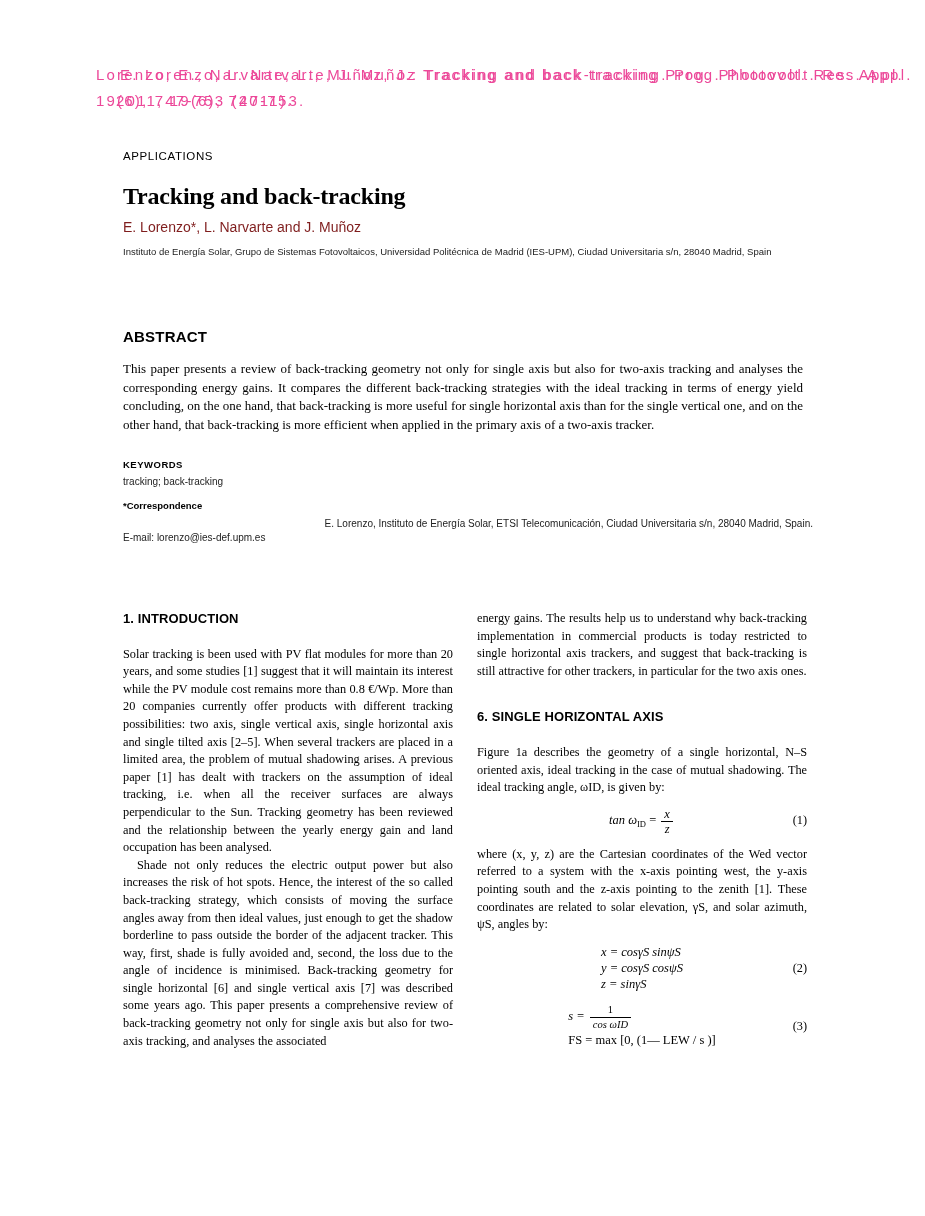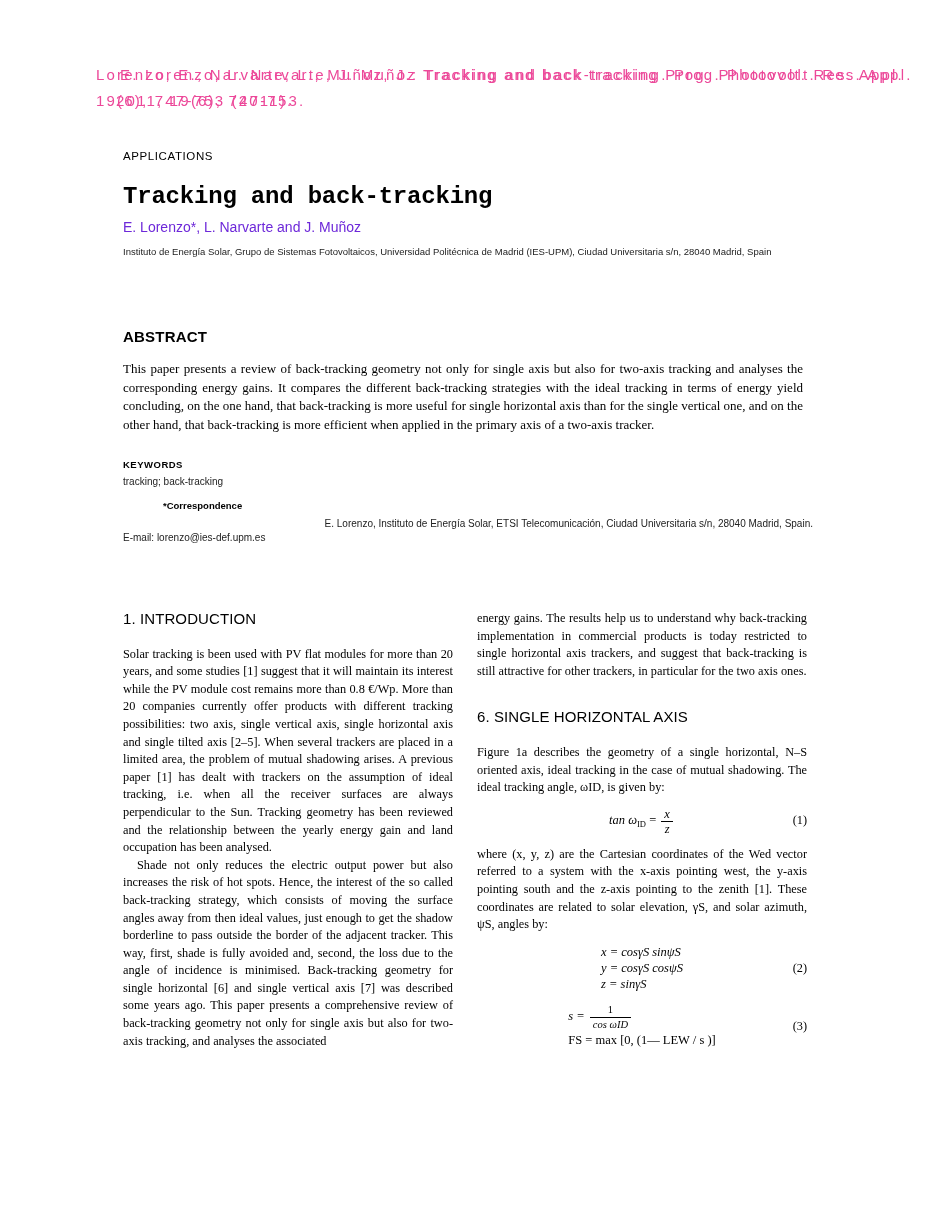--- a/index.html
+++ b/index.html
@@ -52,33 +52,33 @@
     top: 150px;
     font-family: "Liberation Sans", sans-serif;
     font-size: 11.5px;
     letter-spacing: 0.6px;
     color: #000;
   }
   .title {
     position: absolute;
     left: 123px;
     top: 183px;
-    font-family: Liberation Mono, monospace;
+    font-family: Liberation Serif, serif;
     font-size: 24px;
     font-weight: bold;
     letter-spacing: -0.2px;
     color: #000;
   }
   .authors {
     position: absolute;
     left: 123px;
     top: 219px;
     font-family: "Liberation Sans", sans-serif;
     font-size: 14px;
-    color: #6d28d9;
+    color: #7f1d1d;
   }
   .affiliation {
     position: absolute;
     left: 123px;
     top: 244px;
     width: 690px;
     font-family: "Liberation Sans", sans-serif;
     font-size: 9.5px;
     line-height: 15px;
     color: #222;
@@ -122,21 +122,20 @@
     font-size: 10px;
     color: #222;
   }
   .corr-head {
     position: absolute;
     left: 123px;
     top: 500px;
     font-family: "Liberation Sans", sans-serif;
     font-size: 9.5px;
     font-weight: bold;
-    margin-left: 40px;
   }
   .corr-body {
     position: absolute;
     left: 123px;
     top: 516px;
     width: 690px;
     font-family: "Liberation Sans", sans-serif;
     font-size: 10px;
     line-height: 16px;
     color: #222;
@@ -158,22 +157,22 @@
     font-family: "Liberation Serif", serif;
     font-size: 12.3px;
     line-height: 17.6px;
     text-align: justify;
   }
   .col-left  { left: 123px; top: 610px; }
   .col-right { left: 477px; top: 610px; }
 
   h2.sec {
     font-family: "Liberation Sans", sans-serif;
-    font-size: 15px;
-    font-weight: normal;
+    font-size: 13px;
+    font-weight: bold;
     margin: 0 0 18px 0;
     letter-spacing: 0.1px;
   }
   h2.sec.spaced { margin-top: 28px; }
 
   p.para {
     margin: 0 0 0 0;
     text-indent: 0;
   }
   p.para + p.para { text-indent: 14px; }

